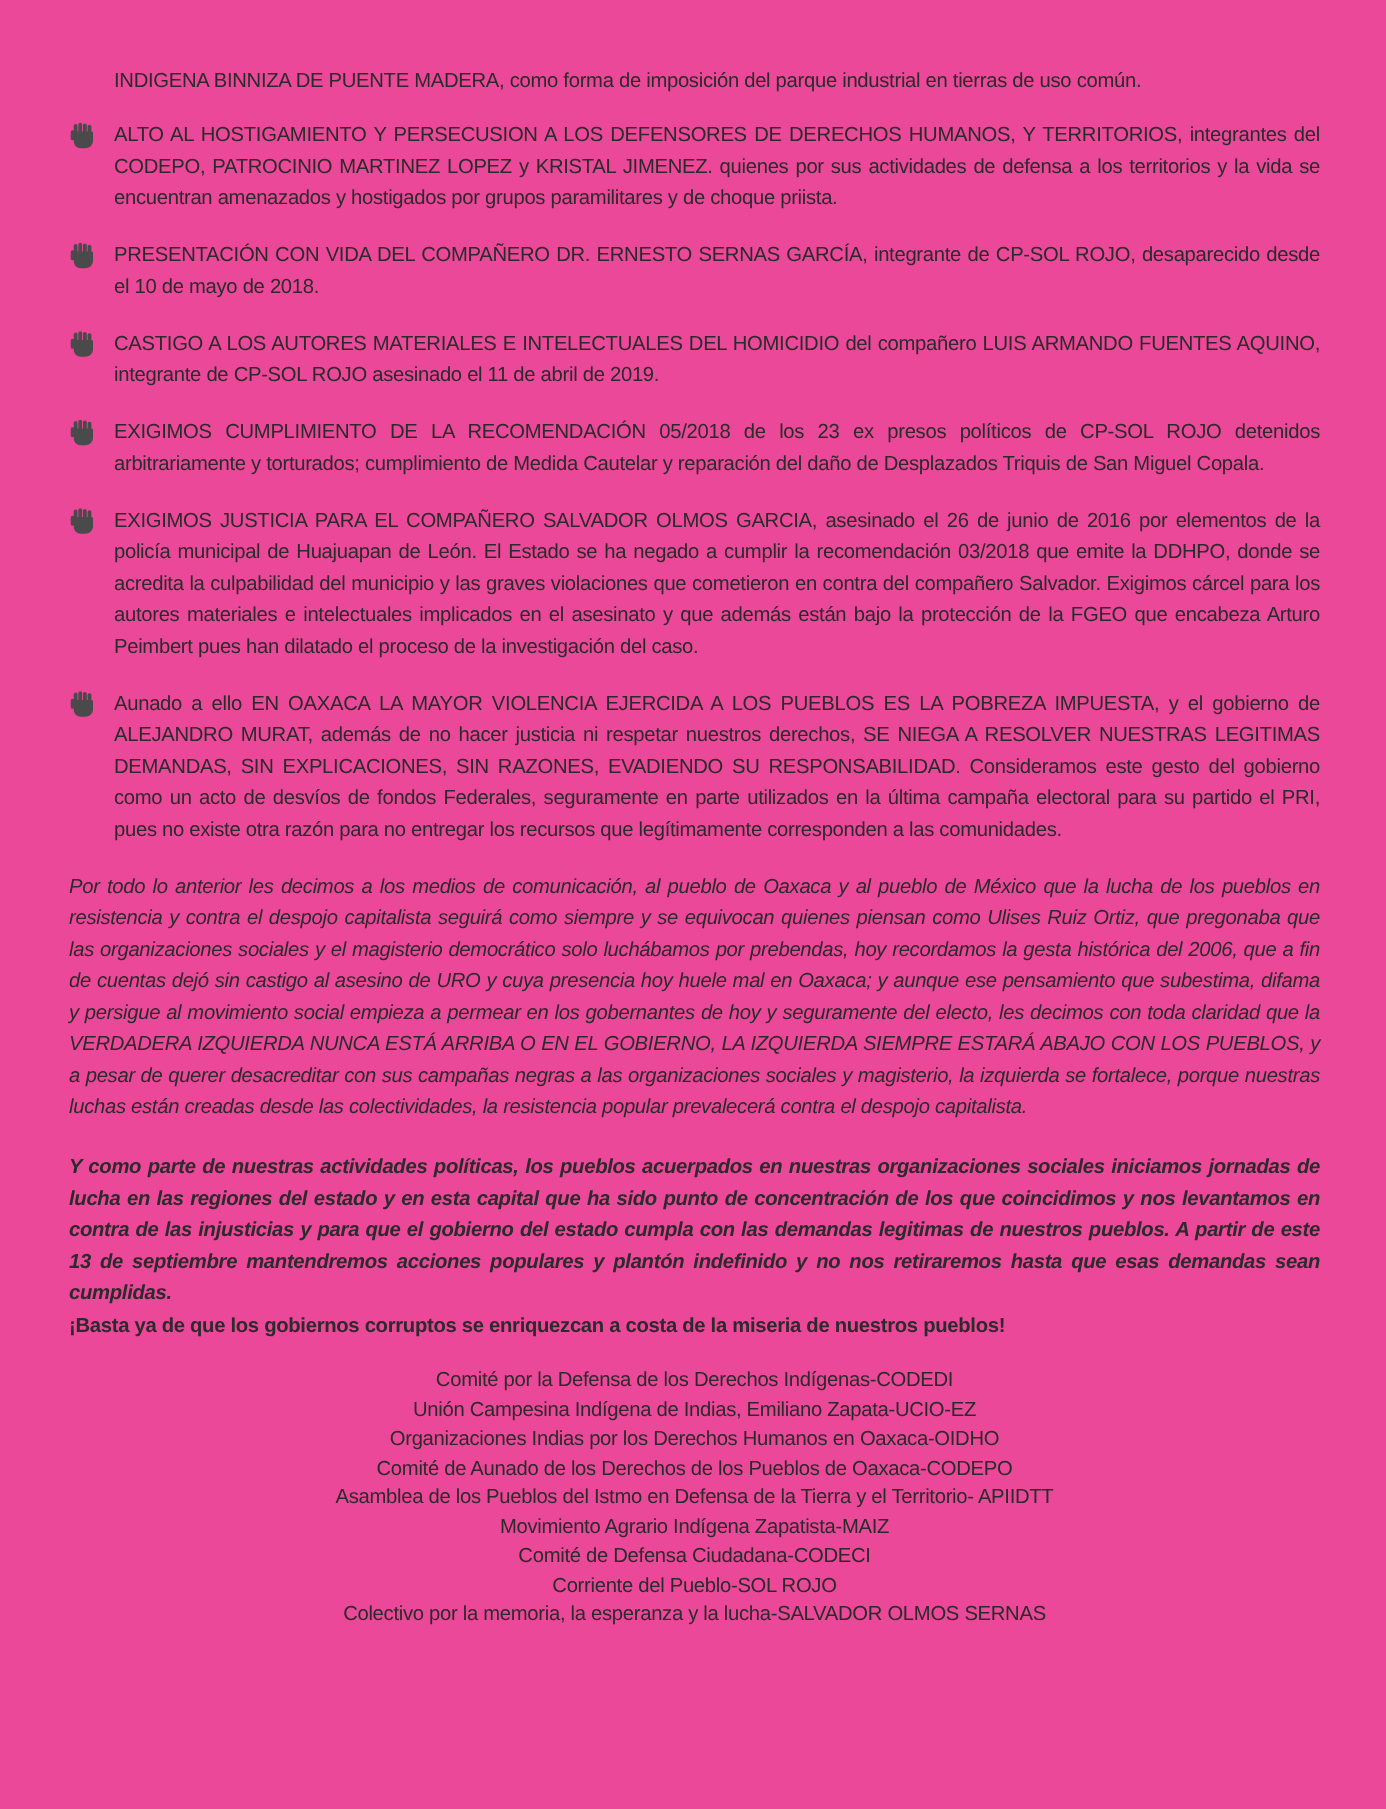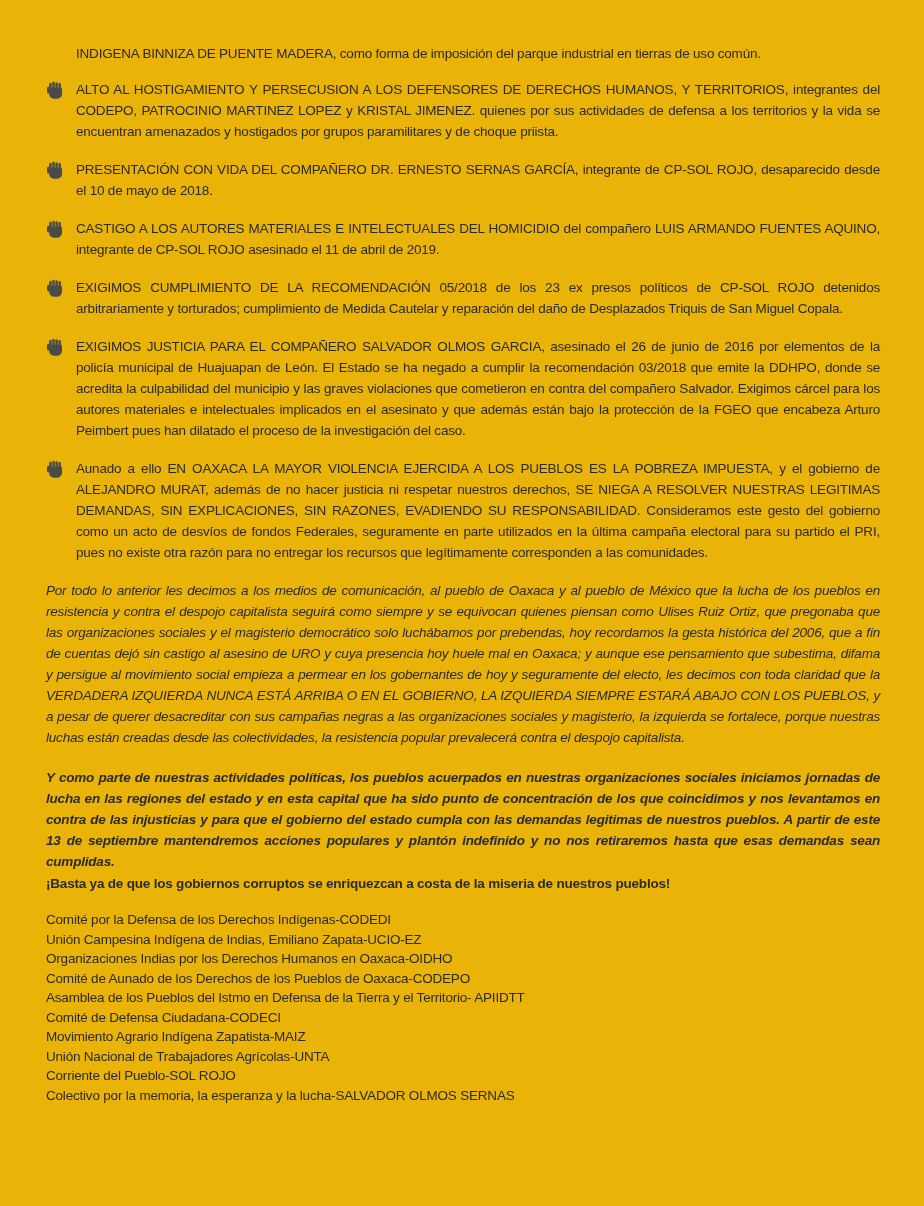--- a/index.html
+++ b/index.html
@@ -5,21 +5,21 @@
   * { margin: 0; padding: 0; box-sizing: border-box; }
   html, body { background: #ffffff; }
   body {
     font-family: "Liberation Sans", sans-serif;
     color: #2b2b2b;
   }
   .page {
     position: relative;
     width: 924px;
     height: 1206px;
-    background: #eab308;
+    background: #ec4899;
     padding: 43px 44px 20px 46px;
     overflow: hidden;
   }
   .doc-text {
     font-size: 13.5px;
     line-height: 21px;
     letter-spacing: -0.2px;
   }
   .intro-line {
     margin-left: 30px;
@@ -45,21 +45,21 @@
     font-style: italic;
   }
   .bold-par { font-weight: bold; margin-bottom: 1px; }
   .slogan {
     font-weight: bold;
     margin-bottom: 15px;
   }
   .slogan:last-of-type { margin-bottom: 14px; }
   .signatories {
     list-style: none;
-    text-align: left;
+    text-align: center;
     font-size: 13.5px;
     line-height: 19.5px;
     letter-spacing: -0.2px;
     margin-top: 16px;
   }
 </style>
 </head>
 <body>
 
 <div class="page doc-text">
@@ -178,24 +178,23 @@
 
       <li>Unión Campesina Indígena de Indias, Emiliano Zapata-UCIO-EZ</li>
 
 
       <li>Organizaciones Indias por los Derechos Humanos en Oaxaca-OIDHO</li>
 
       <li>Comité de Aunado de los Derechos de los Pueblos de Oaxaca-CODEPO</li>
 
       <li>Asamblea de los Pueblos del Istmo en Defensa de la Tierra y el Territorio- APIIDTT</li>
 
+      <li>Movimiento Agrario Indígena Zapatista-MAIZ</li>
+
       <li>Comité de Defensa Ciudadana-CODECI</li>
 
-      <li>Movimiento Agrario Indígena Zapatista-MAIZ</li>
-
-      <li>Unión Nacional de Trabajadores Agrícolas-UNTA</li>
 
       <li>Corriente del Pueblo-SOL ROJO</li>
 
       <li>Colectivo por la memoria, la esperanza y la lucha-SALVADOR OLMOS SERNAS</li>
     </ul>
 
 </div>
 
 </body></html>

